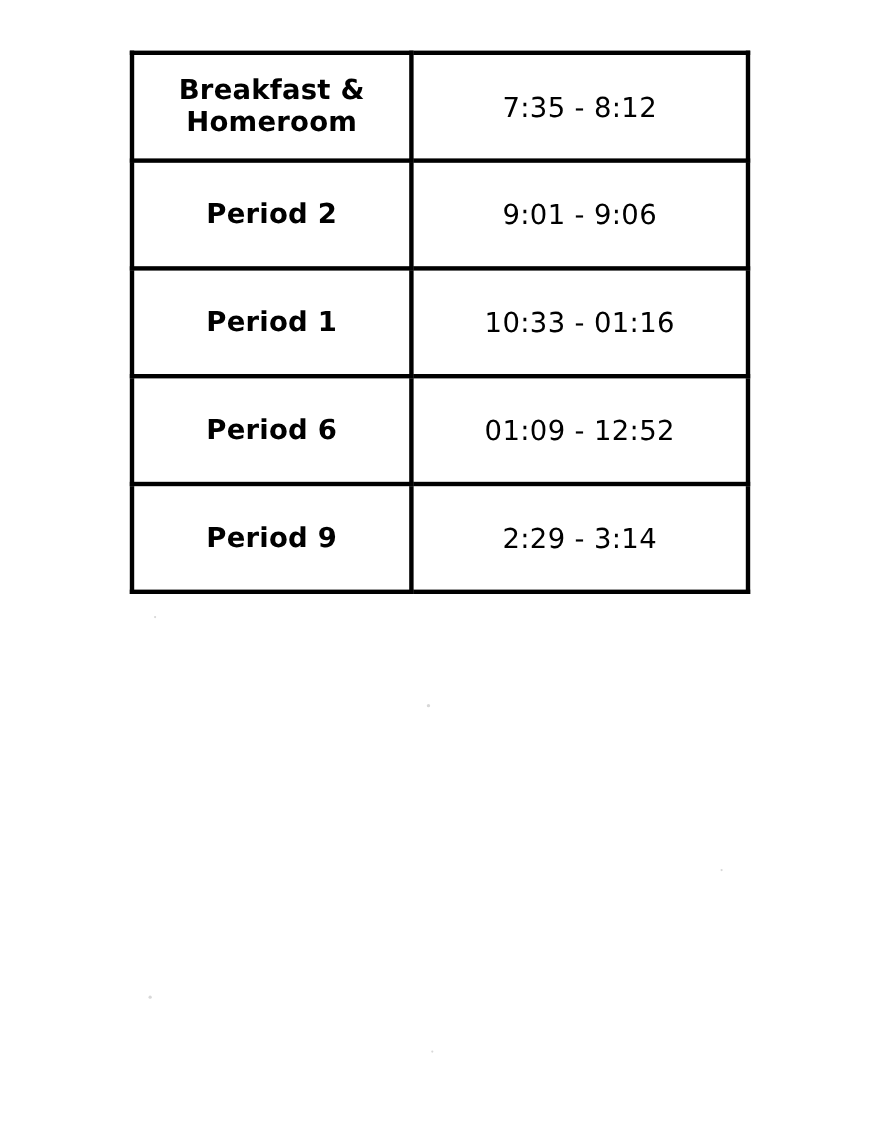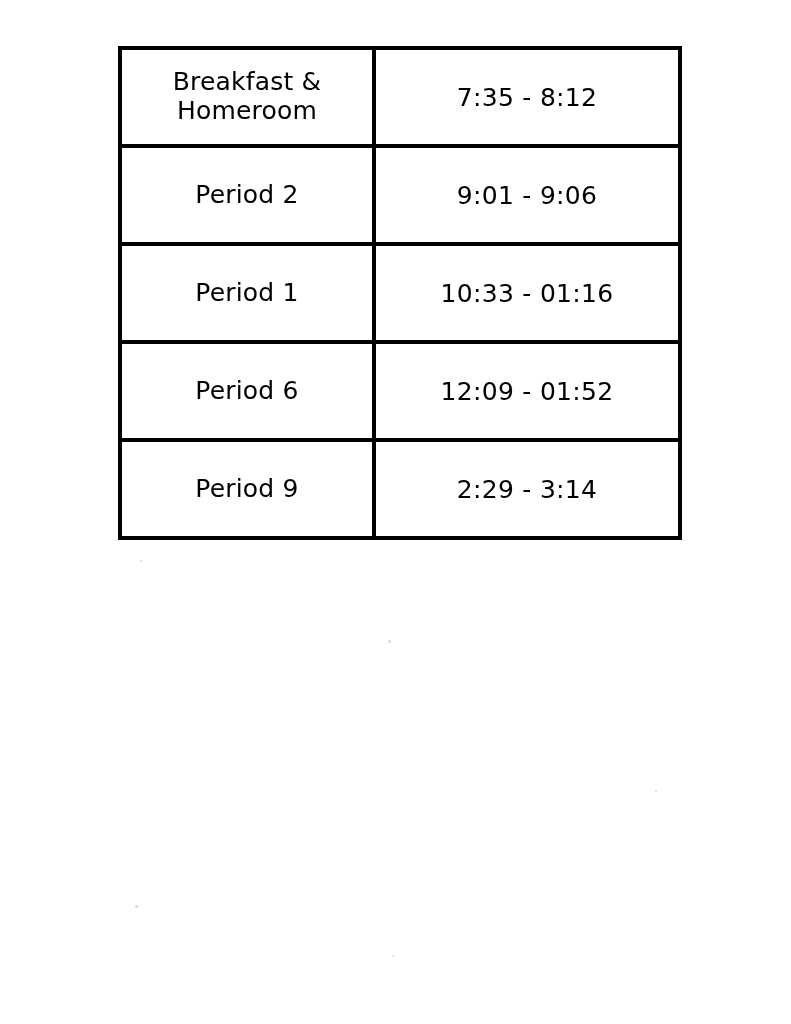--- a/index.html
+++ b/index.html
@@ -31,21 +31,21 @@
   #schedule-table td {
     border: 4px solid #000000;
     background: #ffffff;
     padding: 0;
     vertical-align: middle;
     text-align: center;
     height: 94px;
   }
   td.label-cell {
     width: 250px;
-    font-weight: normal;
+    font-weight: bold;
     font-size: 25px;
     line-height: 1.15;
     letter-spacing: 0.2px;
   }
   td.time-cell {
     width: 302px;
     font-weight: normal;
     font-size: 25px;
     letter-spacing: 0.3px;
   }
@@ -92,21 +92,21 @@
       <tr>
         <td class="label-cell">Period 2</td>
         <td class="time-cell">9:01 - 9:06</td>
       </tr>
       <tr>
         <td class="label-cell">Period 1</td>
         <td class="time-cell">10:33 - 01:16</td>
       </tr>
       <tr>
         <td class="label-cell">Period 6</td>
-        <td class="time-cell">12:09 - 01:52</td>
+        <td class="time-cell">01:09 - 12:52</td>
       </tr>
       <tr>
         <td class="label-cell">Period 9</td>
         <td class="time-cell">2:29 - 3:14</td>
       </tr>
     </tbody>
   </table>
 
 </div>
 

